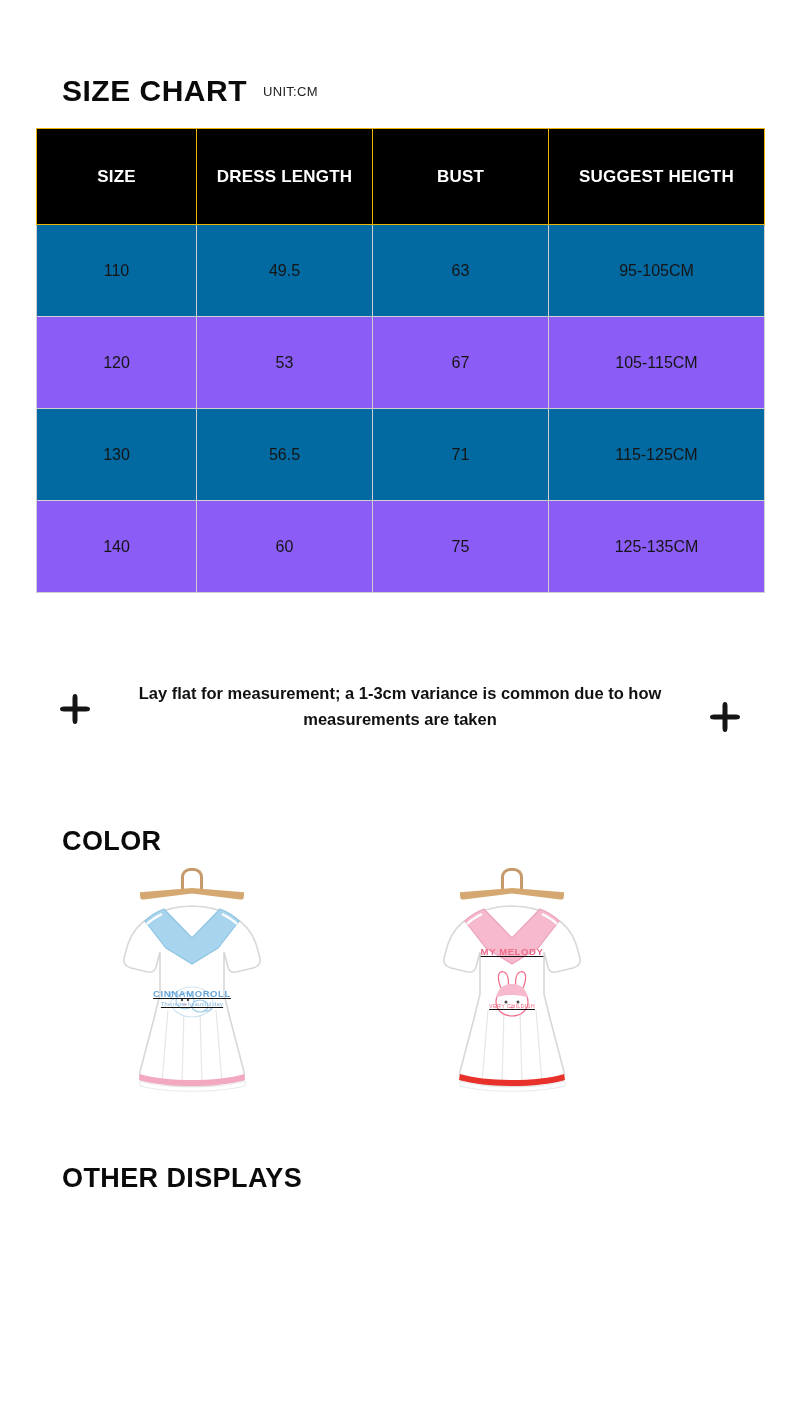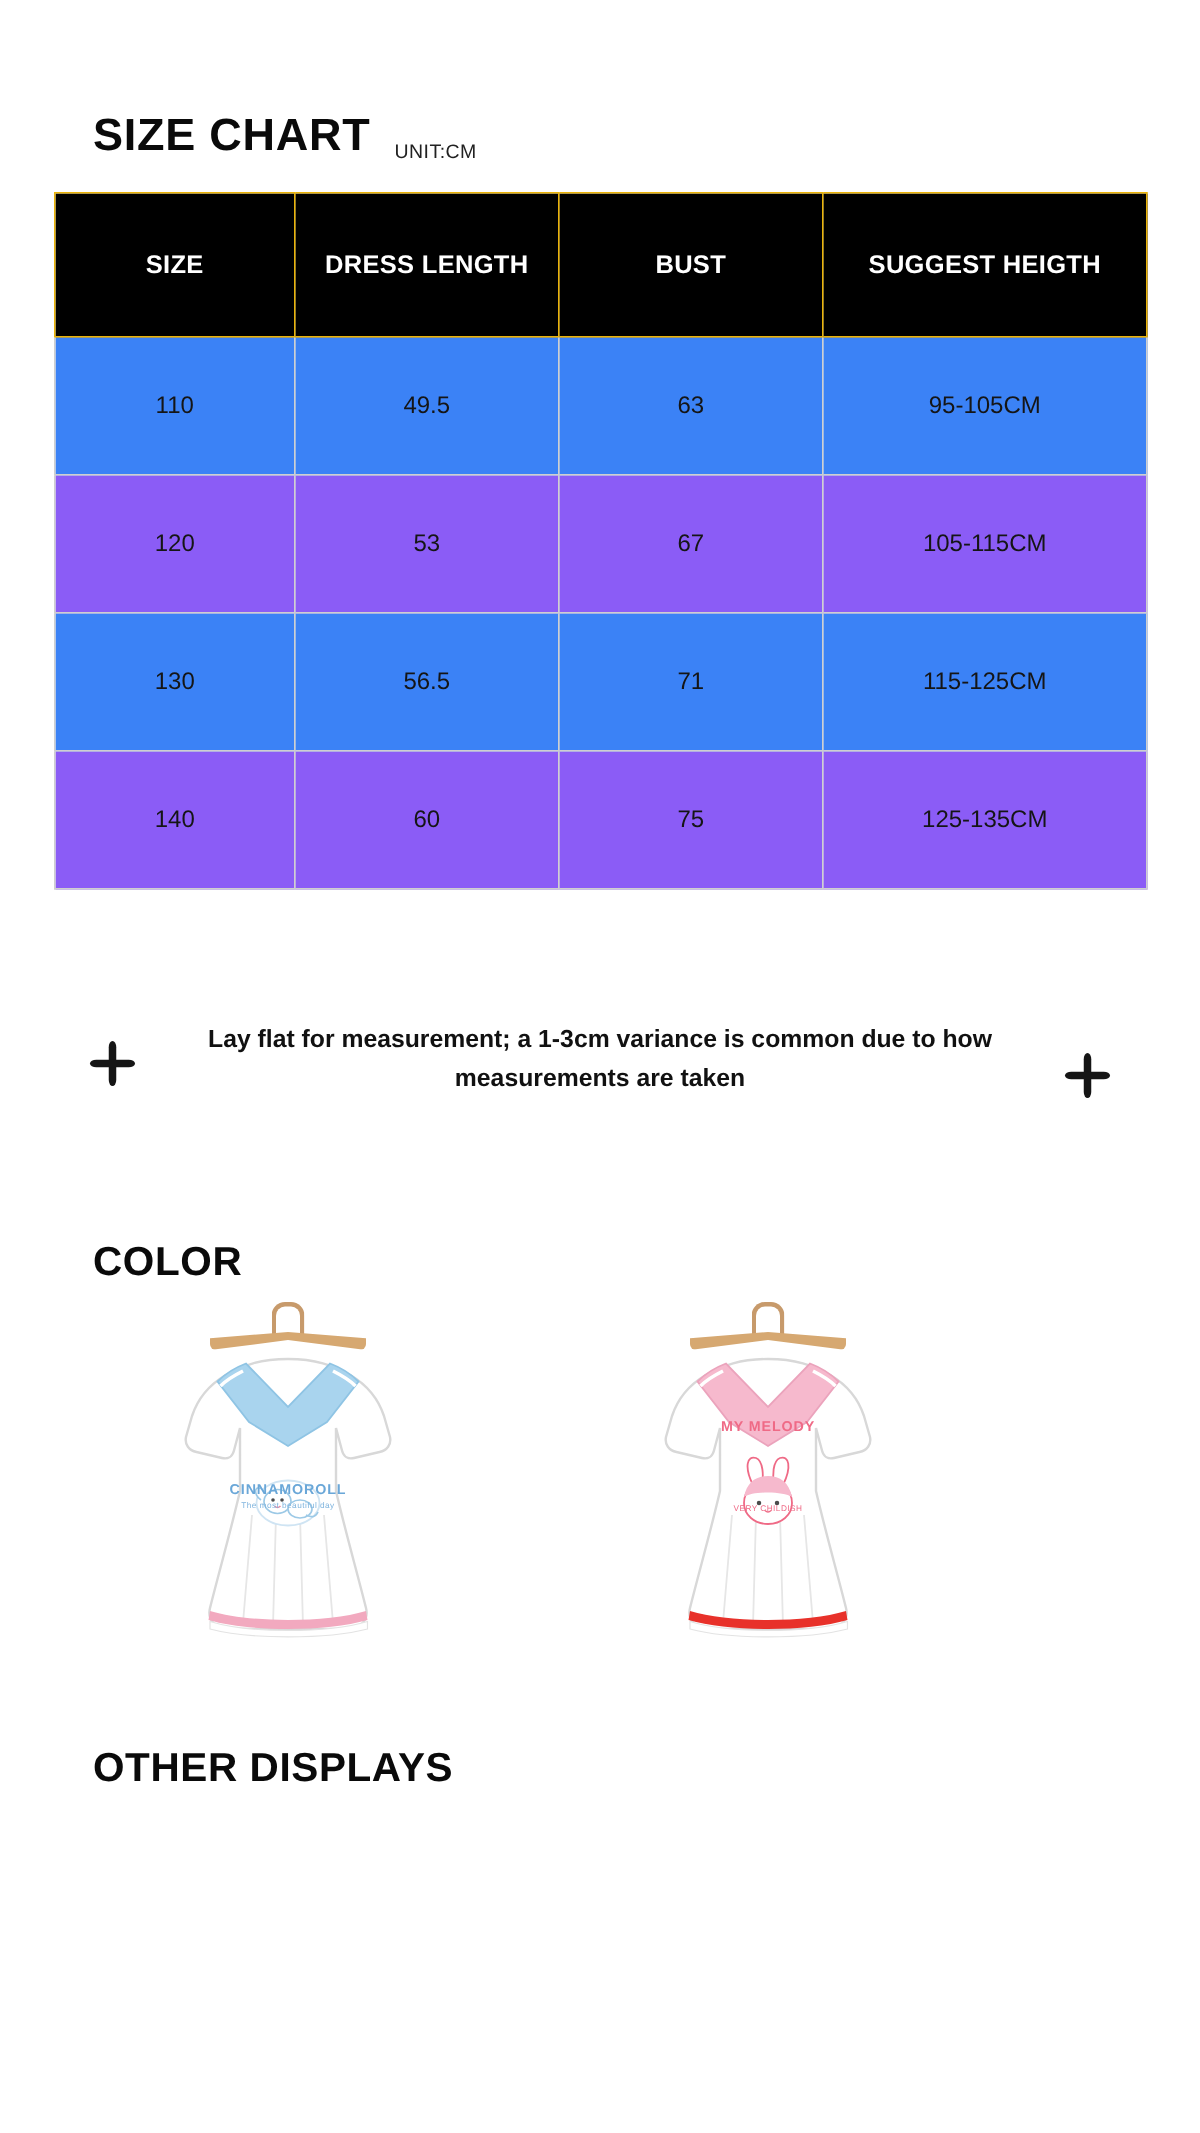--- a/index.html
+++ b/index.html
@@ -20,21 +20,21 @@
     height: 1422px;
     box-sizing: border-box;
   }
 
   
   .sc-head {
     position: absolute;
     left: 62px;
     top: 74px;
     display: flex;
-    align-items: flex-end;
+    align-items: center;
   }
   .sc-title {
     font-size: 30px;
     font-weight: 700;
     letter-spacing: 0.5px;
     color: #0a0a0a;
   }
   .sc-unit {
     font-size: 13px;
     font-weight: 400;
@@ -65,21 +65,21 @@
     font-size: 17px;
     font-weight: 700;
     letter-spacing: 0.2px;
     border: 1px solid #eab308;
   }
   .size-table tbody td {
     height: 89px;
     font-size: 16px;
     font-weight: 400;
     color: #151515;
-    background: #3b82f6;
+    background: #0369a1;
   }
   .size-table tbody tr.alt td {
     background: #8b5cf6;
   }
   .col-size { width: 160px; }
   .col-len  { width: 176px; }
   .col-bust { width: 176px; }
   .col-hgt  { width: 216px; }
 
   
@@ -189,20 +189,21 @@
   }
   .dress svg { display: block; }
 
   .print-text {
     position: absolute;
     left: 50%;
     transform: translateX(-50%);
     text-align: center;
     white-space: nowrap;
     pointer-events: none;
+    text-decoration: underline;
   }
   .print-main {
     font-size: 9.5px;
     font-weight: 700;
     letter-spacing: 0.6px;
   }
   .print-sub {
     font-size: 5.5px;
     letter-spacing: 0.3px;
     margin-top: 2px;

